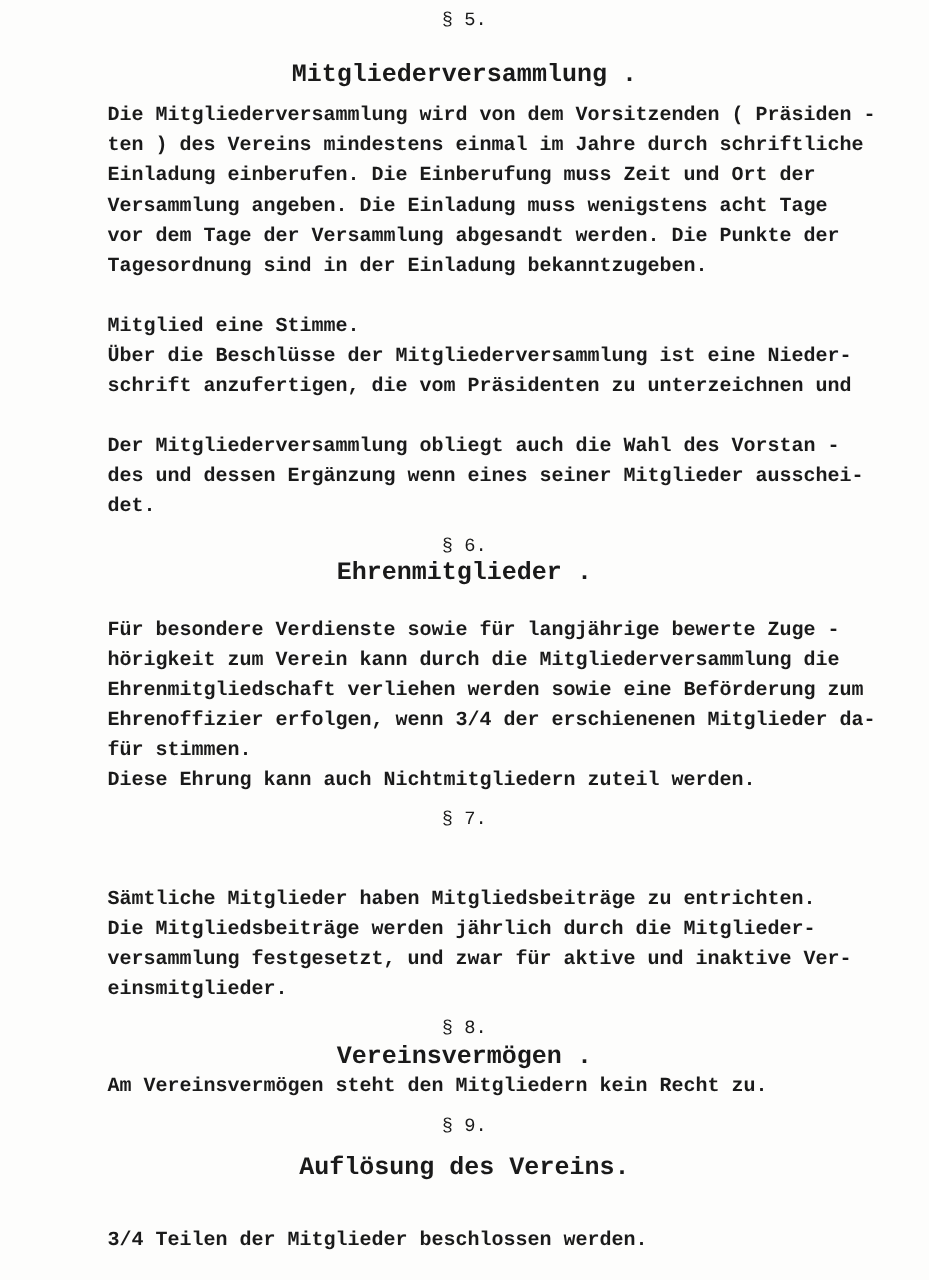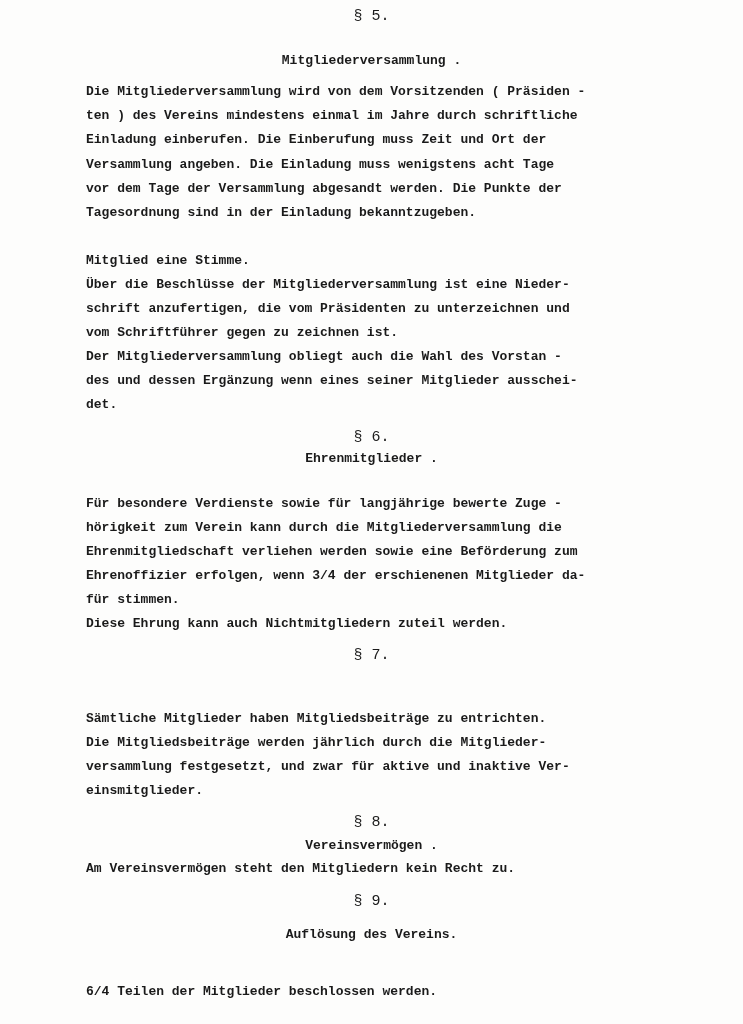--- a/index.html
+++ b/index.html
@@ -19,32 +19,32 @@
       position: absolute;
       left: 0;
       top: 0;
       width: 743px;
       height: 1024px;
       background: #fdfdfc;
     }
     .line {
       position: absolute;
       left: 86px;
-      font-size: 13px;
+      font-size: 16px;
       font-weight: bold;
       white-space: pre;
       line-height: 16px;
       letter-spacing: 0;
     }
     .center {
       position: absolute;
       left: 0;
       width: 743px;
       text-align: center;
-      font-size: 13px;
+      font-size: 20px;
       font-weight: bold;
       white-space: pre;
       line-height: 16px;
     }
     .para-sign {
       font-weight: normal;
       font-size: 15px;
     }
   </style>
 </head>
@@ -56,21 +56,20 @@
   <div class="center" style="top:53px;">Mitgliederversammlung .</div>
   <div class="line" style="top:84px;">Die Mitgliederversammlung wird von dem Vorsitzenden ( Präsiden -</div>
   <div class="line" style="top:108px;">ten ) des Vereins mindestens einmal im Jahre durch schriftliche</div>
   <div class="line" style="top:132px;">Einladung einberufen. Die Einberufung muss Zeit und Ort der</div>
   <div class="line" style="top:157px;">Versammlung angeben. Die Einladung muss wenigstens acht Tage</div>
   <div class="line" style="top:181px;">vor dem Tage der Versammlung abgesandt werden. Die Punkte der</div>
   <div class="line" style="top:205px;">Tagesordnung sind in der Einladung bekanntzugeben.</div>
   <div class="line" style="top:253px;">Mitglied eine Stimme.</div>
   <div class="line" style="top:277px;">Über die Beschlüsse der Mitgliederversammlung ist eine Nieder-</div>
   <div class="line" style="top:301px;">schrift anzufertigen, die vom Präsidenten zu unterzeichnen und</div>
-  <div class="line" style="top:325px;">vom Schriftführer gegen zu zeichnen ist.</div>
   <div class="line" style="top:349px;">Der Mitgliederversammlung obliegt auch die Wahl des Vorstan -</div>
   <div class="line" style="top:373px;">des und dessen Ergänzung wenn eines seiner Mitglieder ausschei-</div>
   <div class="line" style="top:397px;">det.</div>
 
   <div class="center para-sign" style="top:430px;">§ 6.</div>
   <div class="center" style="top:451px;">Ehrenmitglieder .</div>
   <div class="line" style="top:496px;">Für besondere Verdienste sowie für langjährige bewerte Zuge -</div>
   <div class="line" style="top:520px;">hörigkeit zum Verein kann durch die Mitgliederversammlung die</div>
   <div class="line" style="top:544px;">Ehrenmitgliedschaft verliehen werden sowie eine Beförderung zum</div>
   <div class="line" style="top:568px;">Ehrenoffizier erfolgen, wenn 3/4 der erschienenen Mitglieder da-</div>
@@ -82,15 +81,15 @@
   <div class="line" style="top:735px;">Die Mitgliedsbeiträge werden jährlich durch die Mitglieder-</div>
   <div class="line" style="top:759px;text-align:right;">versammlung festgesetzt, und zwar für aktive und inaktive Ver-</div>
   <div class="line" style="top:783px;">einsmitglieder.</div>
 
   <div class="center para-sign" style="top:815px;">§ 8.</div>
   <div class="center" style="top:838px;">Vereinsvermögen .</div>
   <div class="line" style="top:861px;">Am Vereinsvermögen steht den Mitgliedern kein Recht zu.</div>
 
   <div class="center para-sign" style="top:894px;">§ 9.</div>
   <div class="center" style="top:927px;">Auflösung des Vereins.</div>
-  <div class="line" style="top:984px;">6/4 Teilen der Mitglieder beschlossen werden.</div>
+  <div class="line" style="top:984px;">3/4 Teilen der Mitglieder beschlossen werden.</div>
 
 </div>
 
 </body></html>

